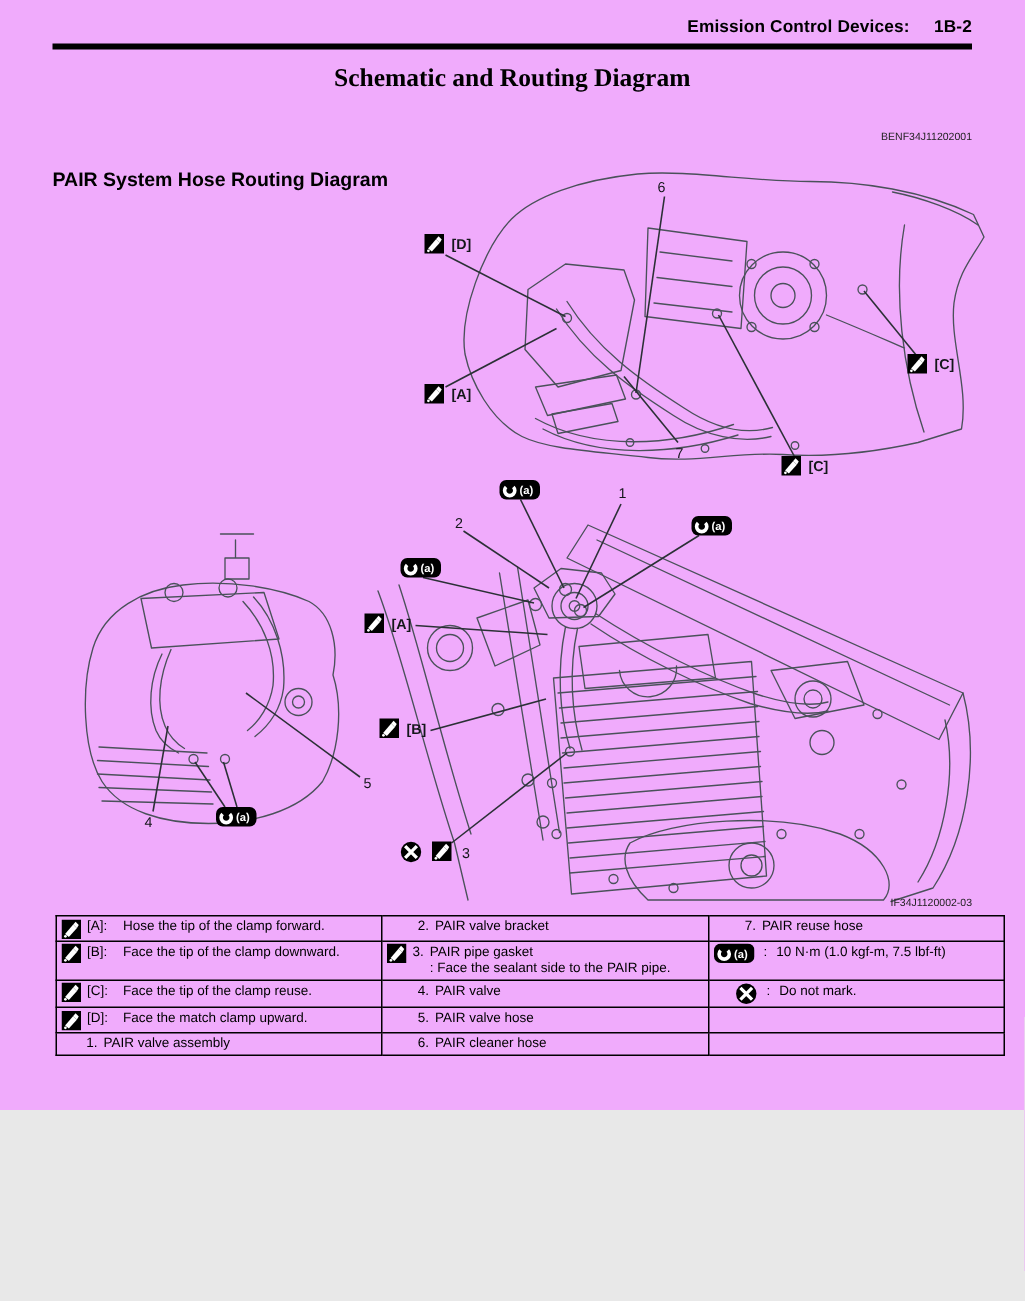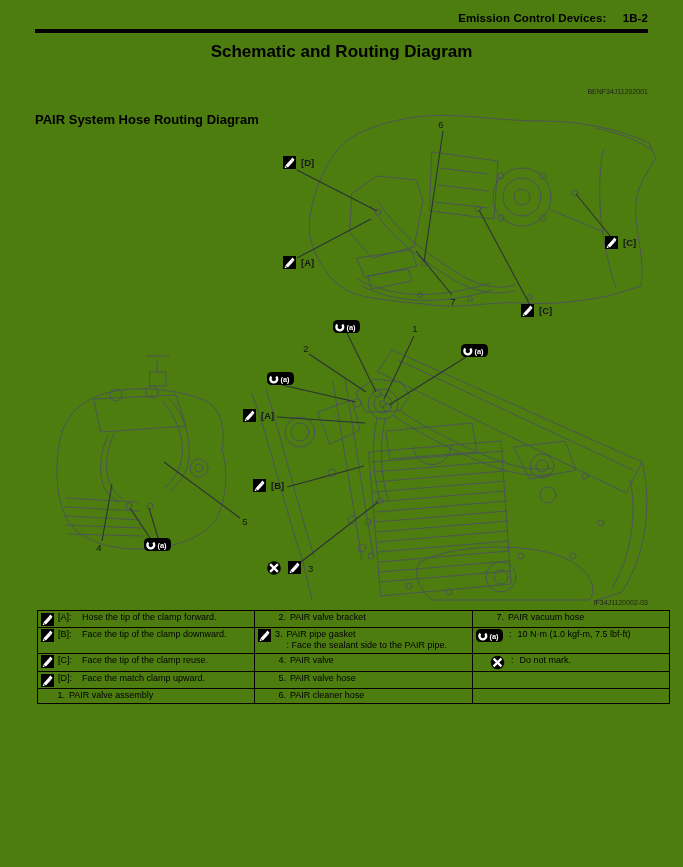--- a/index.html
+++ b/index.html
@@ -1,21 +1,21 @@
 <!DOCTYPE html>
 <html><head>
 <meta charset="utf-8">
 <style>
   html,body{margin:0;padding:0;background:#e8e8e8;}
-  .page{position:relative;width:683px;height:867px;background:#4d7c0f;
+  .page{position:relative;width:683px;height:740px;background:#f0abfc;
         font-family:"Liberation Sans",sans-serif;color:#000;overflow:hidden;margin:0 auto;}
   .hdr{position:absolute;top:12px;right:35px;font-weight:bold;font-size:11.5px;letter-spacing:.1px;}
   .hdr .pg{margin-left:13px;}
   .rule{position:absolute;top:29px;left:35px;width:613px;height:4px;background:#000;}
-  .title{position:absolute;top:42px;left:0;width:100%;text-align:center;font-weight:bold;font-size:17px;}
+  .title{position:absolute;top:42px;left:0;width:100%;text-align:center;font-weight:bold;font-size:17px;font-family:Liberation Serif, serif;}
   .subtitle{position:absolute;top:68px;left:35px;font-weight:bold;font-size:13px;margin-top:44px;}
   .code-top{position:absolute;top:88px;right:35px;font-size:7px;color:#222;}
   .code-bottom{position:absolute;top:599px;right:35px;font-size:7px;color:#222;}
   .diagram{position:absolute;top:103px;left:35px;}
   .art path,.art circle,.art ellipse,.art rect{fill:none;stroke:#4a515a;stroke-width:.9;stroke-linejoin:round;stroke-linecap:round;}
   .leader path{fill:none;stroke:#2b3036;stroke-width:1.05;}
   .lblnum{font-size:9.5px;fill:#14171a;}
   .lblbr{font-size:9.5px;font-weight:bold;fill:#14171a;}
   .tqt{font-size:7.5px;font-weight:bold;fill:#fff;}
   table.legend{position:absolute;top:610px;left:37px;width:611px;border-collapse:collapse;table-layout:fixed;}
@@ -260,21 +260,21 @@
           </td>
       <td class="c2">
             <div class="cf">
         <span class="num2">2.</span>
         <span>PAIR valve bracket</span>
             </div>
           </td>
       <td class="c3">
             <div class="cf">
         <span class="num2">7.</span>
-        <span>PAIR vacuum hose</span>
+        <span>PAIR reuse hose</span>
             </div>
           </td>
     </tr>
     <tr>
       <td class="c1">
             <div class="cf">
         <svg width="13" height="13">
                 <use href="#clamp"></use>
               </svg>
         <span class="blab">[B]:</span>

